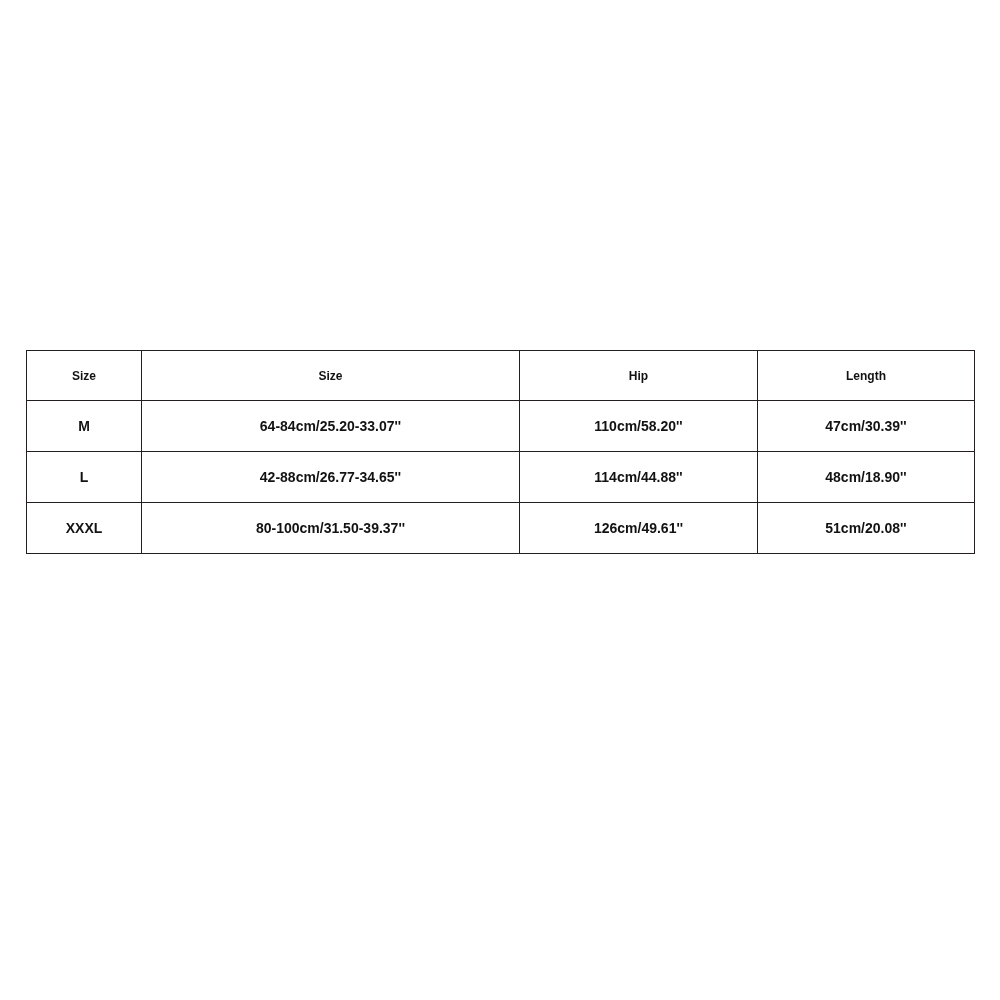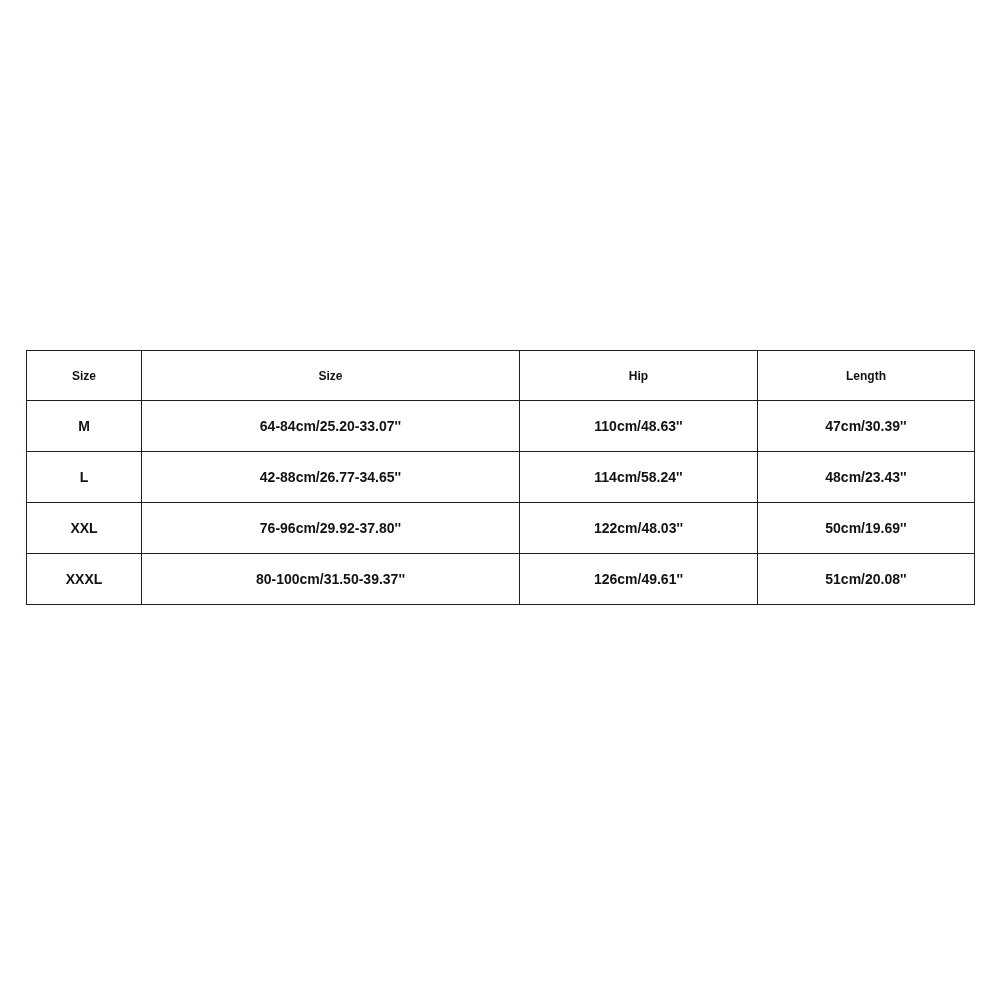--- a/index.html
+++ b/index.html
@@ -67,34 +67,28 @@
         <th>Size</th>
         <th>Size</th>
         <th>Hip</th>
         <th>Length</th>
       </tr>
     </thead>
     <tbody>
       <tr>
         <td class="size-cell">M</td>
         <td>64-84cm/25.20-33.07''</td>
-        <td>110cm/48.63''</td>
+        <td>110cm/58.20''</td>
         <td>47cm/30.39''</td>
       </tr>
       <tr>
         <td class="size-cell">L</td>
         <td>42-88cm/26.77-34.65''</td>
-        <td>114cm/58.24''</td>
-        <td>48cm/23.43''</td>
-      </tr>
-      <tr>
-        <td class="size-cell">XXL</td>
-        <td>76-96cm/29.92-37.80''</td>
-        <td>122cm/48.03''</td>
-        <td>50cm/19.69''</td>
+        <td>114cm/44.88''</td>
+        <td>48cm/18.90''</td>
       </tr>
       <tr>
         <td class="size-cell">XXXL</td>
         <td>80-100cm/31.50-39.37''</td>
         <td>126cm/49.61''</td>
         <td>51cm/20.08''</td>
       </tr>
     </tbody>
   </table>
 </div>

